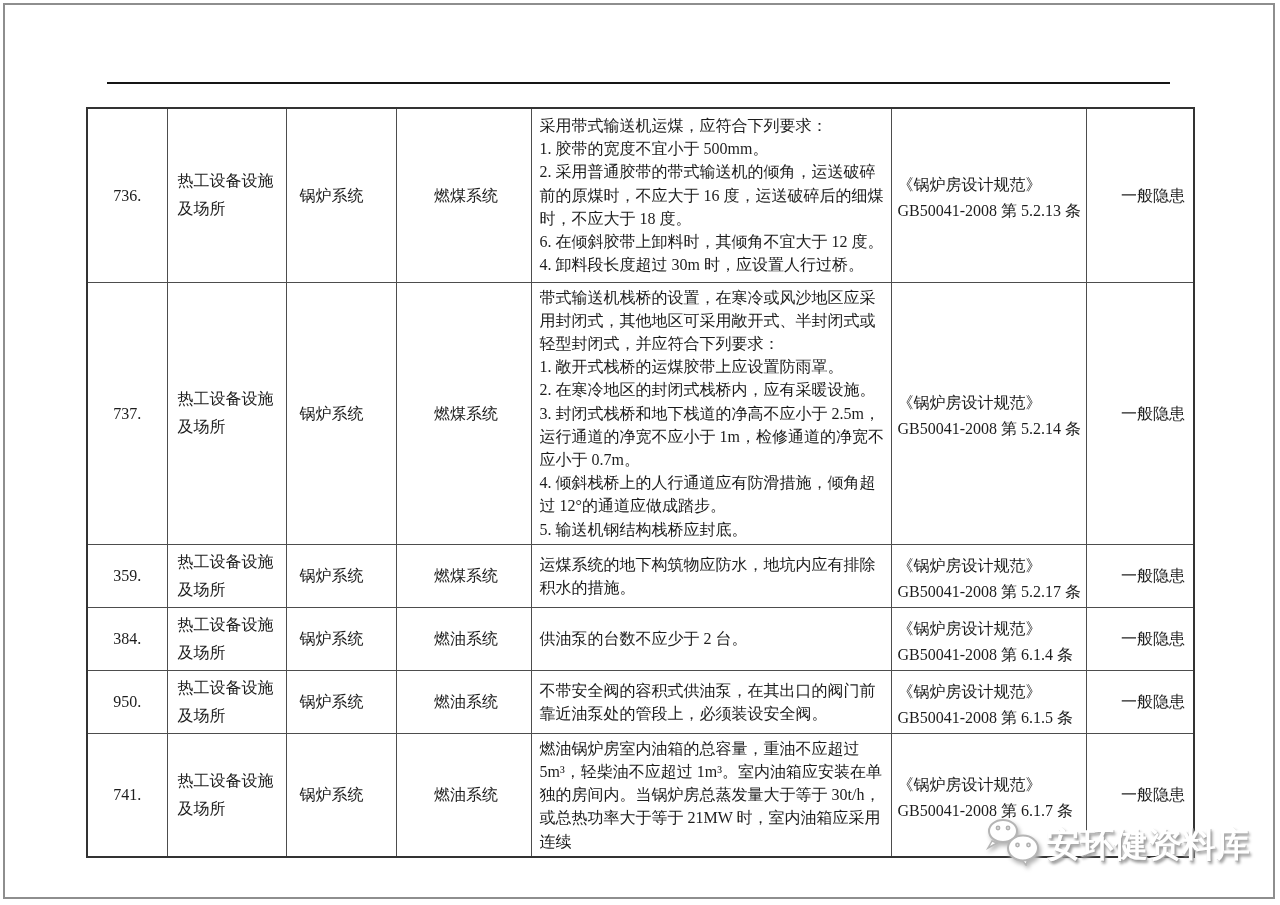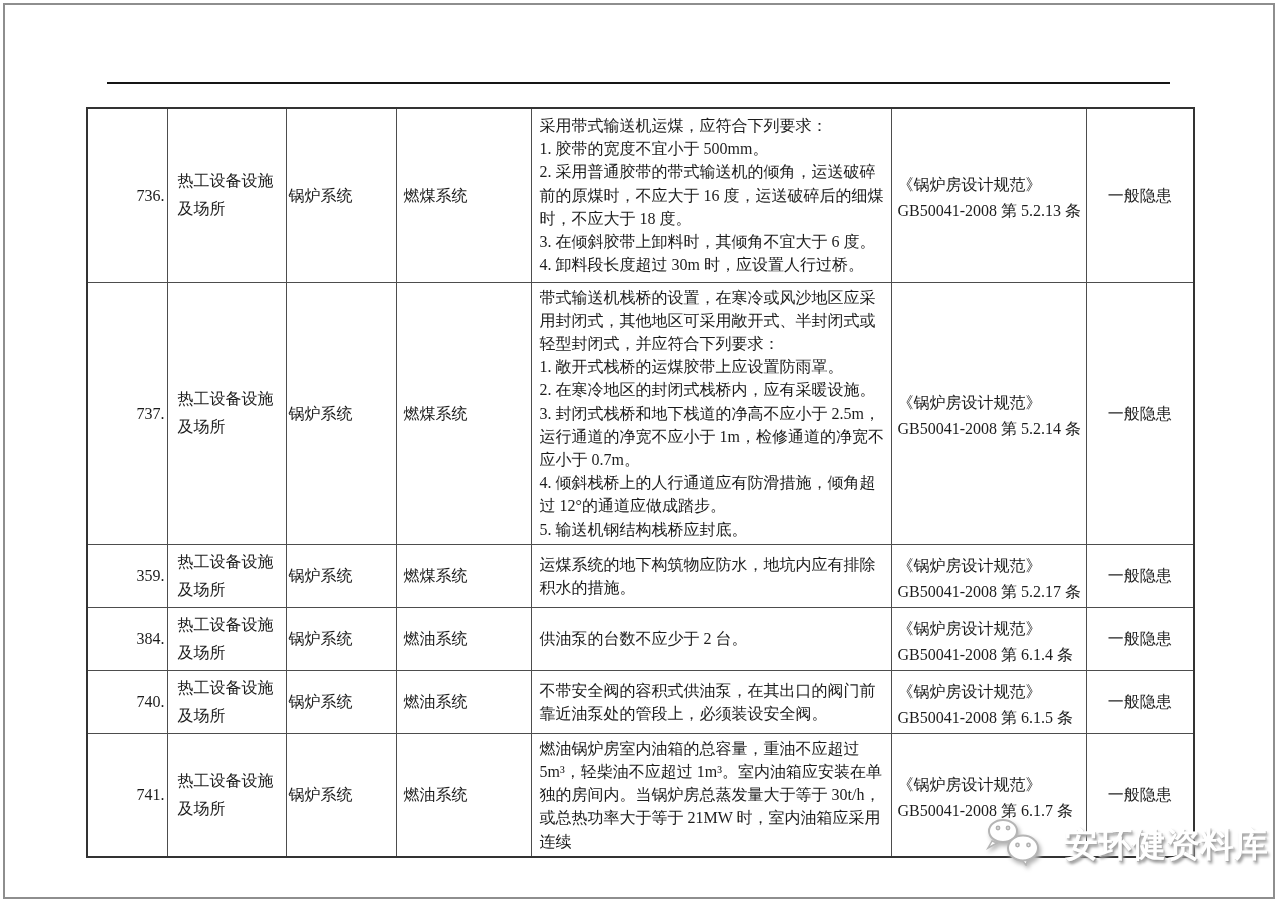--- a/index.html
+++ b/index.html
@@ -41,42 +41,41 @@
     padding:2px 8px;
     box-sizing:border-box;
     overflow:hidden;
   }
   .hazard-table tr:nth-child(1) td { height:174px; }
   .hazard-table tr:nth-child(2) td { height:256px; }
   .hazard-table tr:nth-child(3) td { height:52px; }
   .hazard-table tr:nth-child(4) td { height:47px; }
   .hazard-table tr:nth-child(5) td { height:47px; }
   .hazard-table tr:nth-child(6) td { height:93px;font-family:Liberation Serif, serif; }
-  td.c-no   { text-align:right; padding:2px 2px;margin-left:47px; }
+  td.c-no   { text-align:center; padding:2px 2px;margin-left:47px; }
   td.c-cat  { padding:2px 6px 2px 10px; line-height:28px; }
-  td.c-sys  { padding-left:2px; }
-  td.c-sub  { padding-left:7px; }
+  td.c-sys  { padding-left:13px; }
+  td.c-sub  { padding-left:13px;text-align:center; }
   td.c-desc { line-height:23.2px; white-space:pre-line; padding:3px 6px 3px 8px; }
   td.c-basis{ line-height:26px; white-space:pre-line; padding:8px 4px 2px 6px; }
-  td.c-level{ text-align:center; }
+  td.c-level{ text-align:right; }
   .watermark {
     position:absolute;
     left:986px; top:818px;
     display:flex; align-items:center; gap:6px;
   }
   .wm-icon { filter:drop-shadow(2px 3px 2px #b3b3b3); }
   .wm-text {
     font-family:"Liberation Sans","DejaVu Sans",sans-serif;
     font-weight:bold;
     font-size:34px;
     line-height:48px;
     color:#ffffff;
     text-shadow:2px 3px 3px #9a9a9a, 1px 1px 0 #c9c9c9;
     white-space:nowrap;
-    margin-left:18px;
   }
 </style>
 </head>
 <body>
 
 <div class="page-frame"></div>
 <div class="top-rule"></div>
 
 <table class="hazard-table">
   <colgroup>
@@ -90,21 +89,21 @@
   </colgroup>
   <tbody>
     <tr>
       <td class="c-no">736.</td>
       <td class="c-cat">热工设备设施及场所</td>
       <td class="c-sys">锅炉系统</td>
       <td class="c-sub">燃煤系统</td>
       <td class="c-desc">采用带式输送机运煤，应符合下列要求：
 1. 胶带的宽度不宜小于 500mm。
 2. 采用普通胶带的带式输送机的倾角，运送破碎前的原煤时，不应大于 16 度，运送破碎后的细煤时，不应大于 18 度。
-3. 在倾斜胶带上卸料时，其倾角不宜大于 6 度。
+6. 在倾斜胶带上卸料时，其倾角不宜大于 12 度。
 4. 卸料段长度超过 30m 时，应设置人行过桥。</td>
       <td class="c-basis">《锅炉房设计规范》
 GB50041-2008 第 5.2.13 条</td>
       <td class="c-level">一般隐患</td>
     </tr>
     <tr>
       <td class="c-no">737.</td>
       <td class="c-cat">热工设备设施及场所</td>
       <td class="c-sys">锅炉系统</td>
       <td class="c-sub">燃煤系统</td>
@@ -132,21 +131,21 @@
       <td class="c-no">384.</td>
       <td class="c-cat">热工设备设施及场所</td>
       <td class="c-sys">锅炉系统</td>
       <td class="c-sub">燃油系统</td>
       <td class="c-desc">供油泵的台数不应少于 2 台。</td>
       <td class="c-basis">《锅炉房设计规范》
 GB50041-2008 第 6.1.4 条</td>
       <td class="c-level">一般隐患</td>
     </tr>
     <tr>
-      <td class="c-no">740.</td>
+      <td class="c-no">950.</td>
       <td class="c-cat">热工设备设施及场所</td>
       <td class="c-sys">锅炉系统</td>
       <td class="c-sub">燃油系统</td>
       <td class="c-desc">不带安全阀的容积式供油泵，在其出口的阀门前靠近油泵处的管段上，必须装设安全阀。</td>
       <td class="c-basis">《锅炉房设计规范》
 GB50041-2008 第 6.1.5 条</td>
       <td class="c-level">一般隐患</td>
     </tr>
     <tr>
       <td class="c-no">741.</td>

